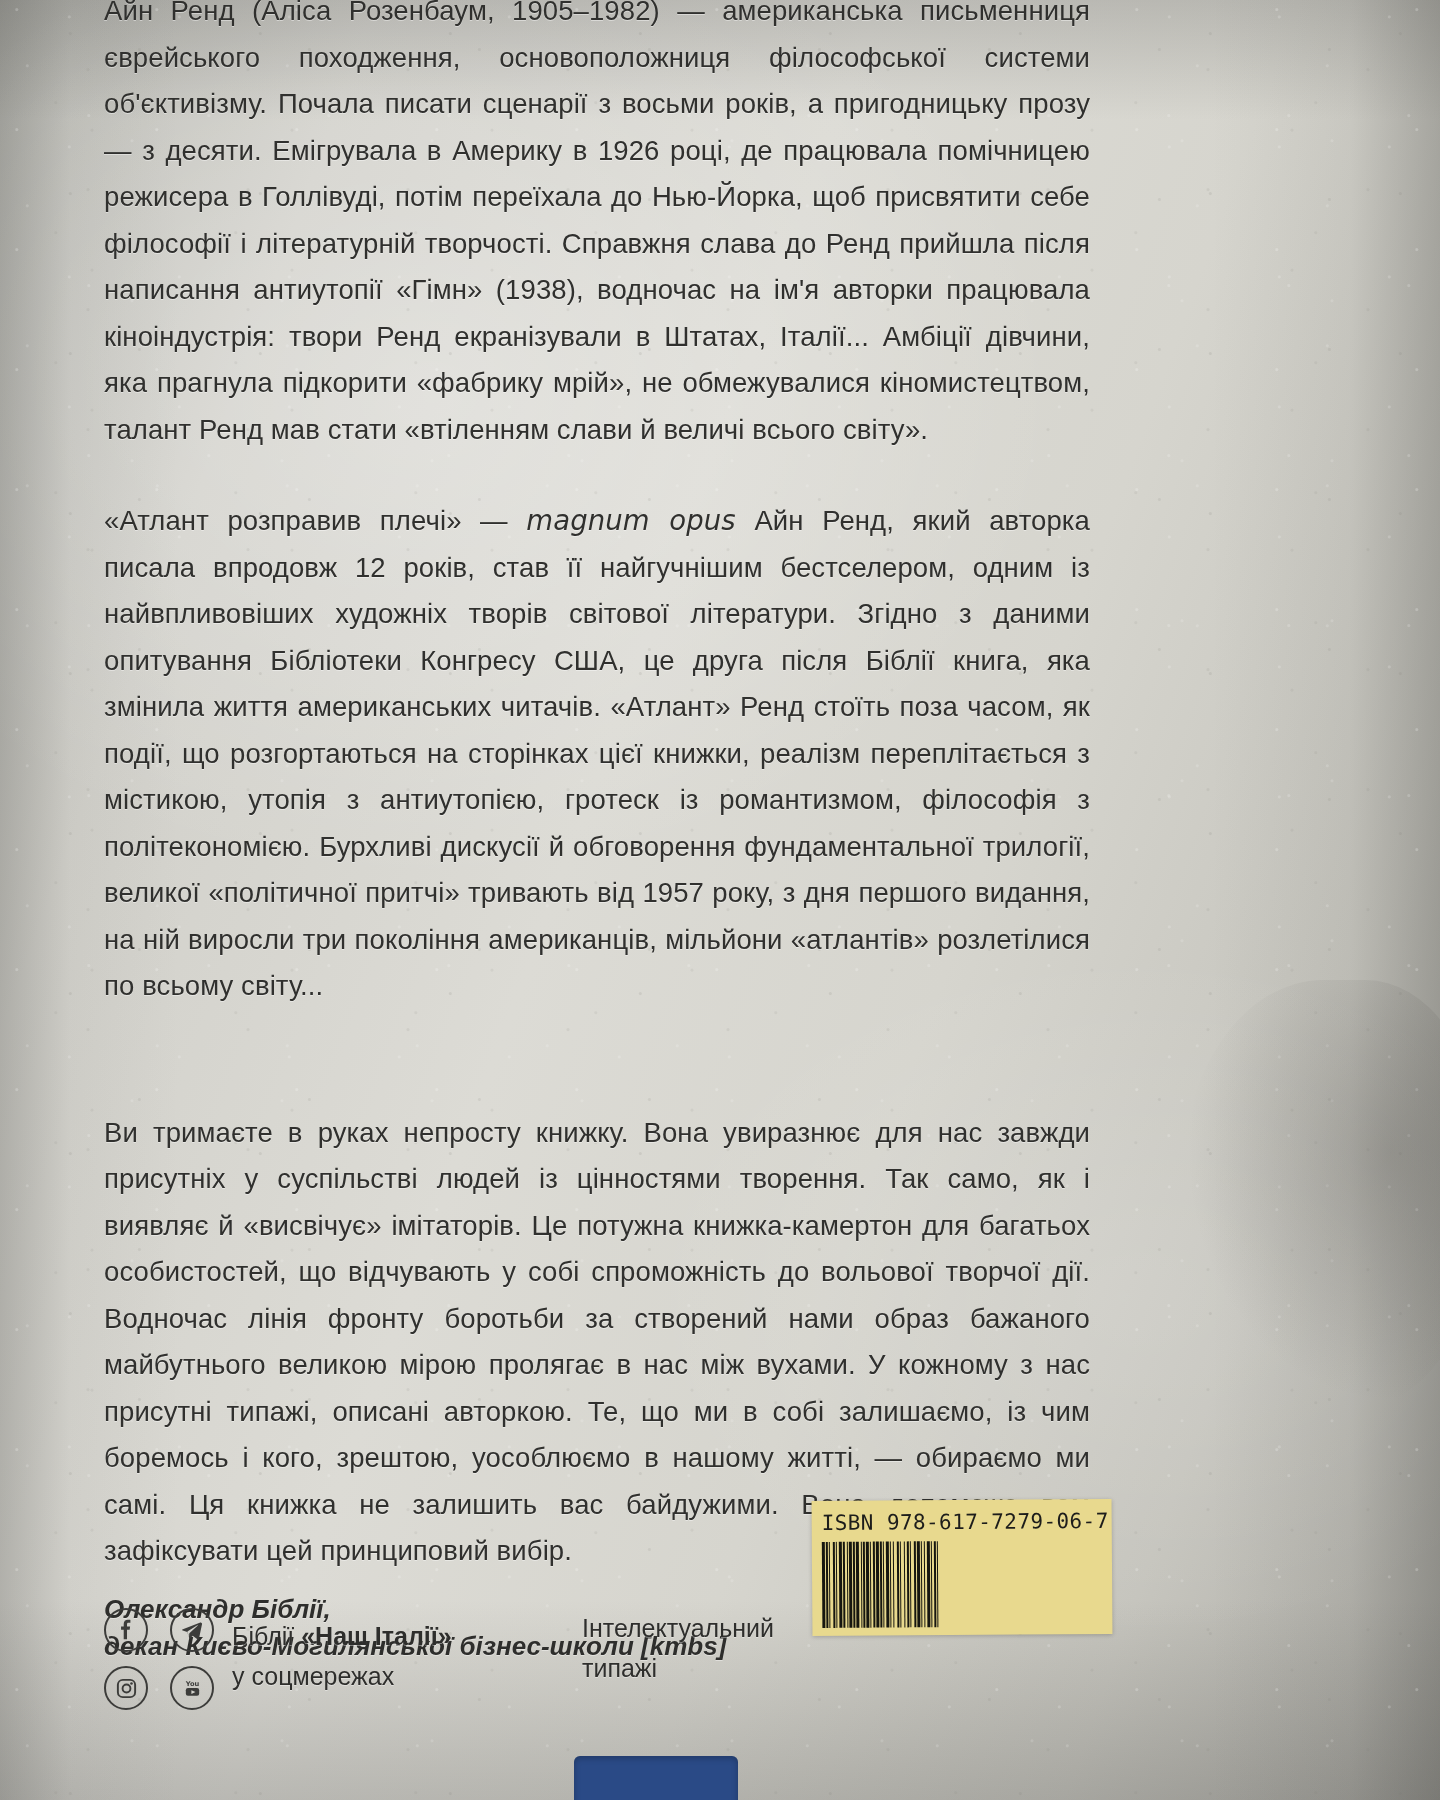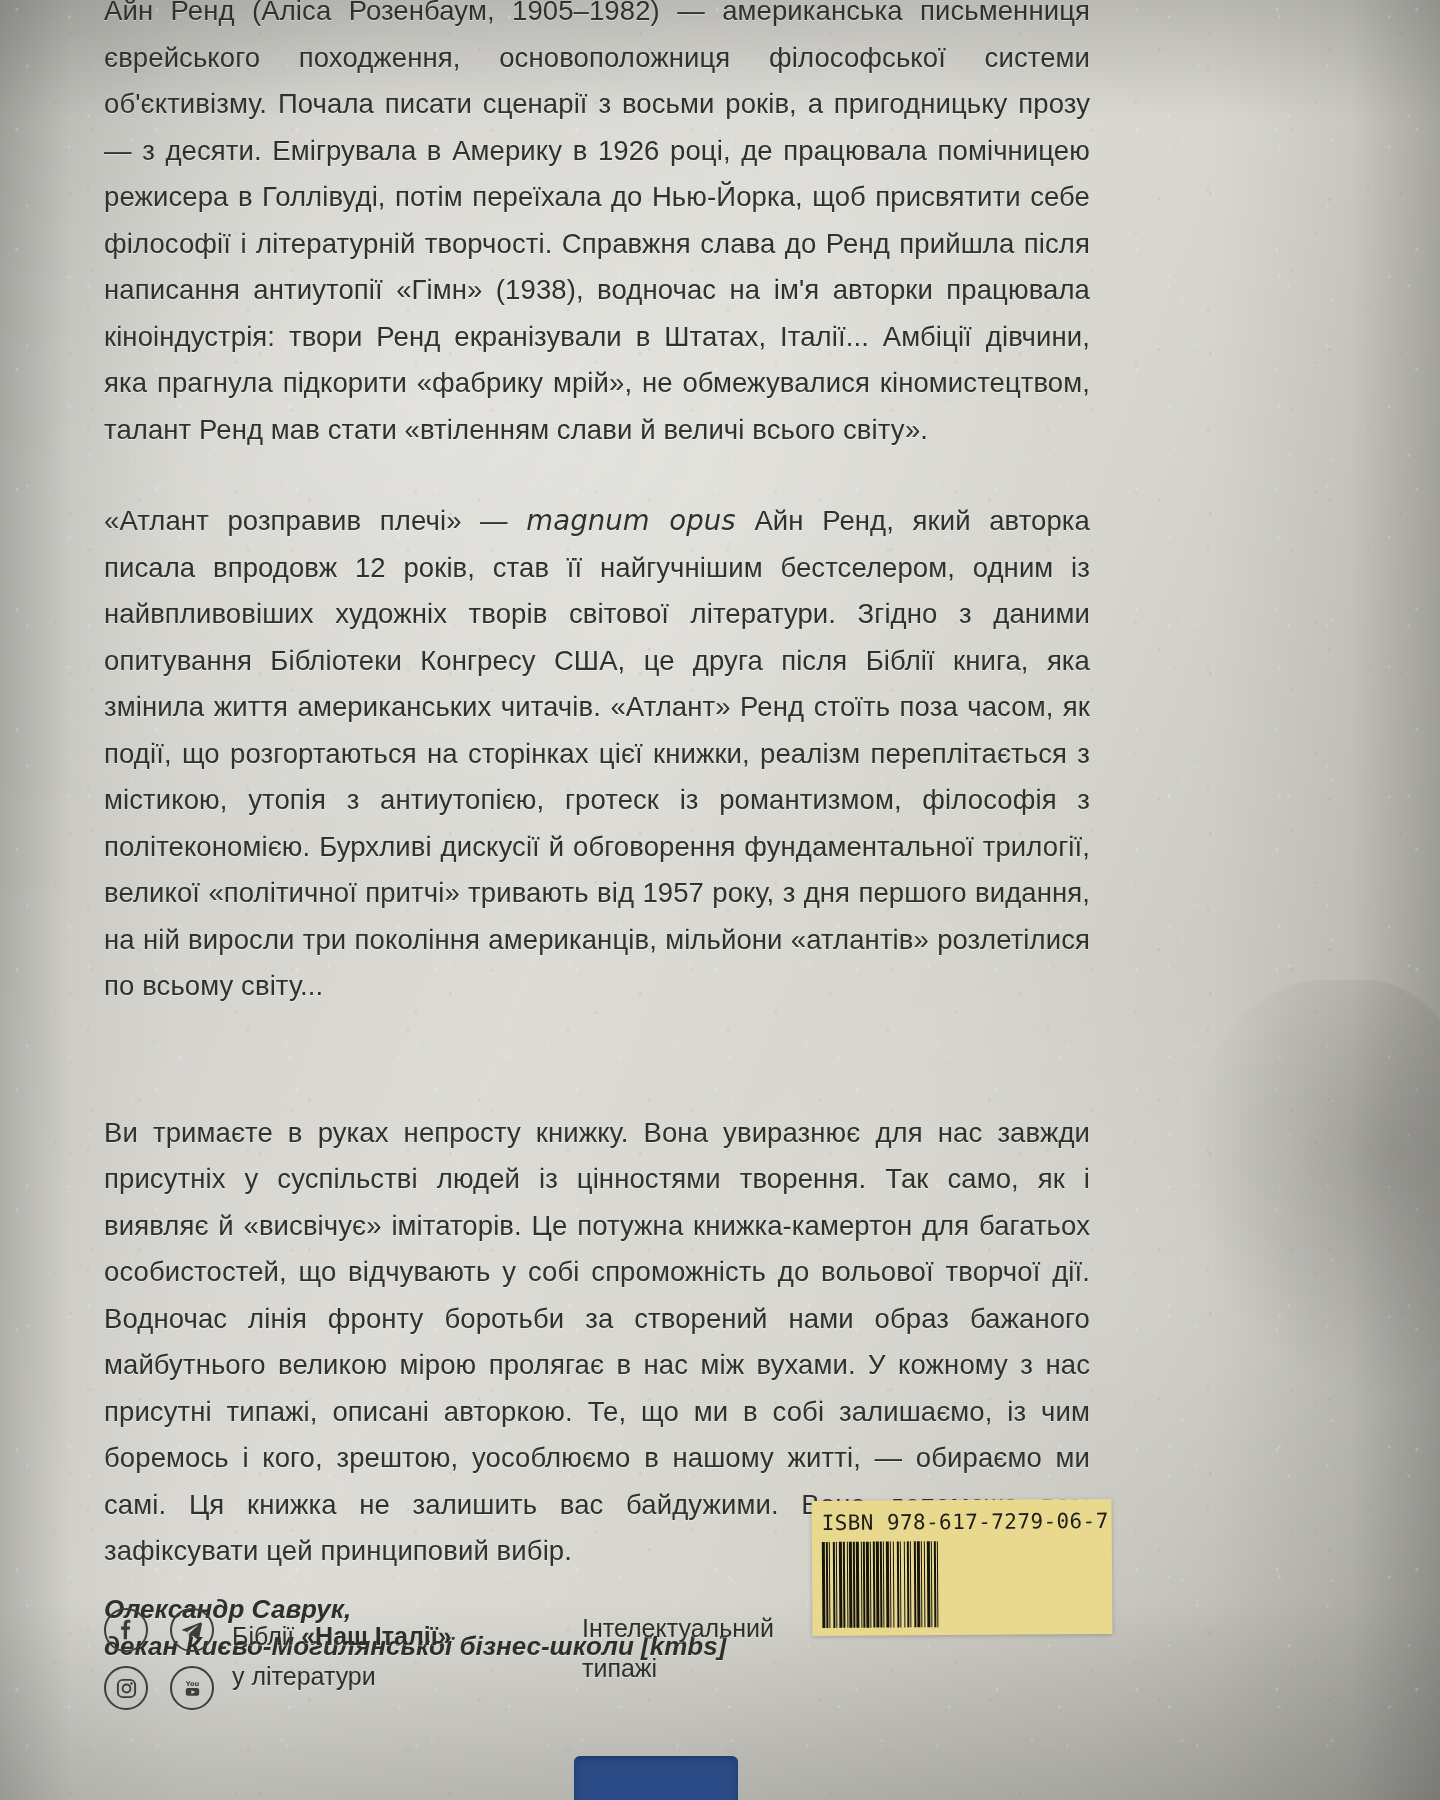--- a/index.html
+++ b/index.html
@@ -208,21 +208,21 @@
 
   <div id="content">
 
     <p class="para" id="p-bio">Айн Ренд (Аліса Розенбаум, 1905–1982) — американська письменниця єврейського походження, основоположниця філософської системи об'єктивізму. Почала писати сценарії з восьми років, а пригодницьку прозу — з десяти. Емігрувала в Америку в 1926 році, де працювала помічницею режисера в Голлівуді, потім переїхала до Нью-Йорка, щоб присвятити себе філософії і літературній творчості. Справжня слава до Ренд прийшла після написання антиутопії «Гімн» (1938), водночас на ім'я авторки працювала кіноіндустрія: твори Ренд екранізували в Штатах, Італії... Амбіції дівчини, яка прагнула підкорити «фабрику мрій», не обмежувалися кіномистецтвом, талант Ренд мав стати «втіленням слави й величі всього світу».</p>
 
     <p class="para" id="p-magnum"><span class="b">«Атлант розправив плечі»</span><span> — </span><span class="lat">magnum opus</span><span> Айн Ренд, який авторка писала впродовж 12 років, став її найгучнішим бестселером, одним із найвпливовіших художніх творів світової літератури. Згідно з даними опитування Бібліотеки Конгресу США, це друга після Біблії книга, яка змінила життя американських читачів. «Атлант» Ренд стоїть поза часом, як події, що розгортаються на сторінках цієї книжки, реалізм переплітається з містикою, утопія з антиутопією, гротеск із романтизмом, філософія з політекономією. Бурхливі дискусії й обговорення фундаментальної трилогії, великої «політичної притчі» тривають від 1957 року, з дня першого видання, на ній виросли три покоління американців, мільйони «атлантів» розлетілися по всьому світу...</span></p>
 
     <p class="para" id="p-review">Ви тримаєте в руках непросту книжку. Вона увиразнює для нас завжди присутніх у суспільстві людей із цінностями творення. Так само, як і виявляє й «висвічує» імітаторів. Це потужна книжка-камертон для багатьох особистостей, що відчувають у собі спроможність до вольової творчої дії. Водночас лінія фронту боротьби за створений нами образ бажаного майбутнього великою мірою пролягає в нас між вухами. У кожному з нас присутні типажі, описані авторкою. Те, що ми в собі залишаємо, із чим боремось і кого, зрештою, уособлюємо в нашому житті, — обираємо ми самі. Ця книжка не залишить вас байдужими. Вона допоможе вам зафіксувати цей принциповий вибір.</p>
 
     <div id="sig-block">
-      <p class="sig">Олександр Саврук,</p>
+      <p class="sig">Олександр Біблії,</p>
       <p class="sig">декан Києво-Могилянської бізнес-школи [kmbs]</p>
     </div>
 
   </div>
 
   <div id="footer">
 
     <div id="social-icons">
       <div class="icon-row">
         <span class="soc">
@@ -249,21 +249,21 @@
             <text x="12" y="10" font-size="6.4" font-family="DejaVu Sans, sans-serif" fill="currentColor" text-anchor="middle" font-weight="bold">You</text>
             <rect x="5.6" y="11.6" width="12.8" height="7.4" rx="2" fill="currentColor"></rect>
             <path d="M10.9 13.6l4 1.8-4 1.8z" fill="#d6d5ce"></path>
           </svg>
         </span>
       </div>
     </div>
 
     <div id="social-text">
       <div><span>Біблії </span><span class="b">«Наш Італії»</span></div>
-      <div>у літератури</div>
+      <div>у соцмережах</div>
     </div>
 
     <div id="partner-text">
       <div>Інтелектуальний</div>
       <div>типажі</div>
     </div>
 
     <div id="partner-plate"></div>
 
   </div>

